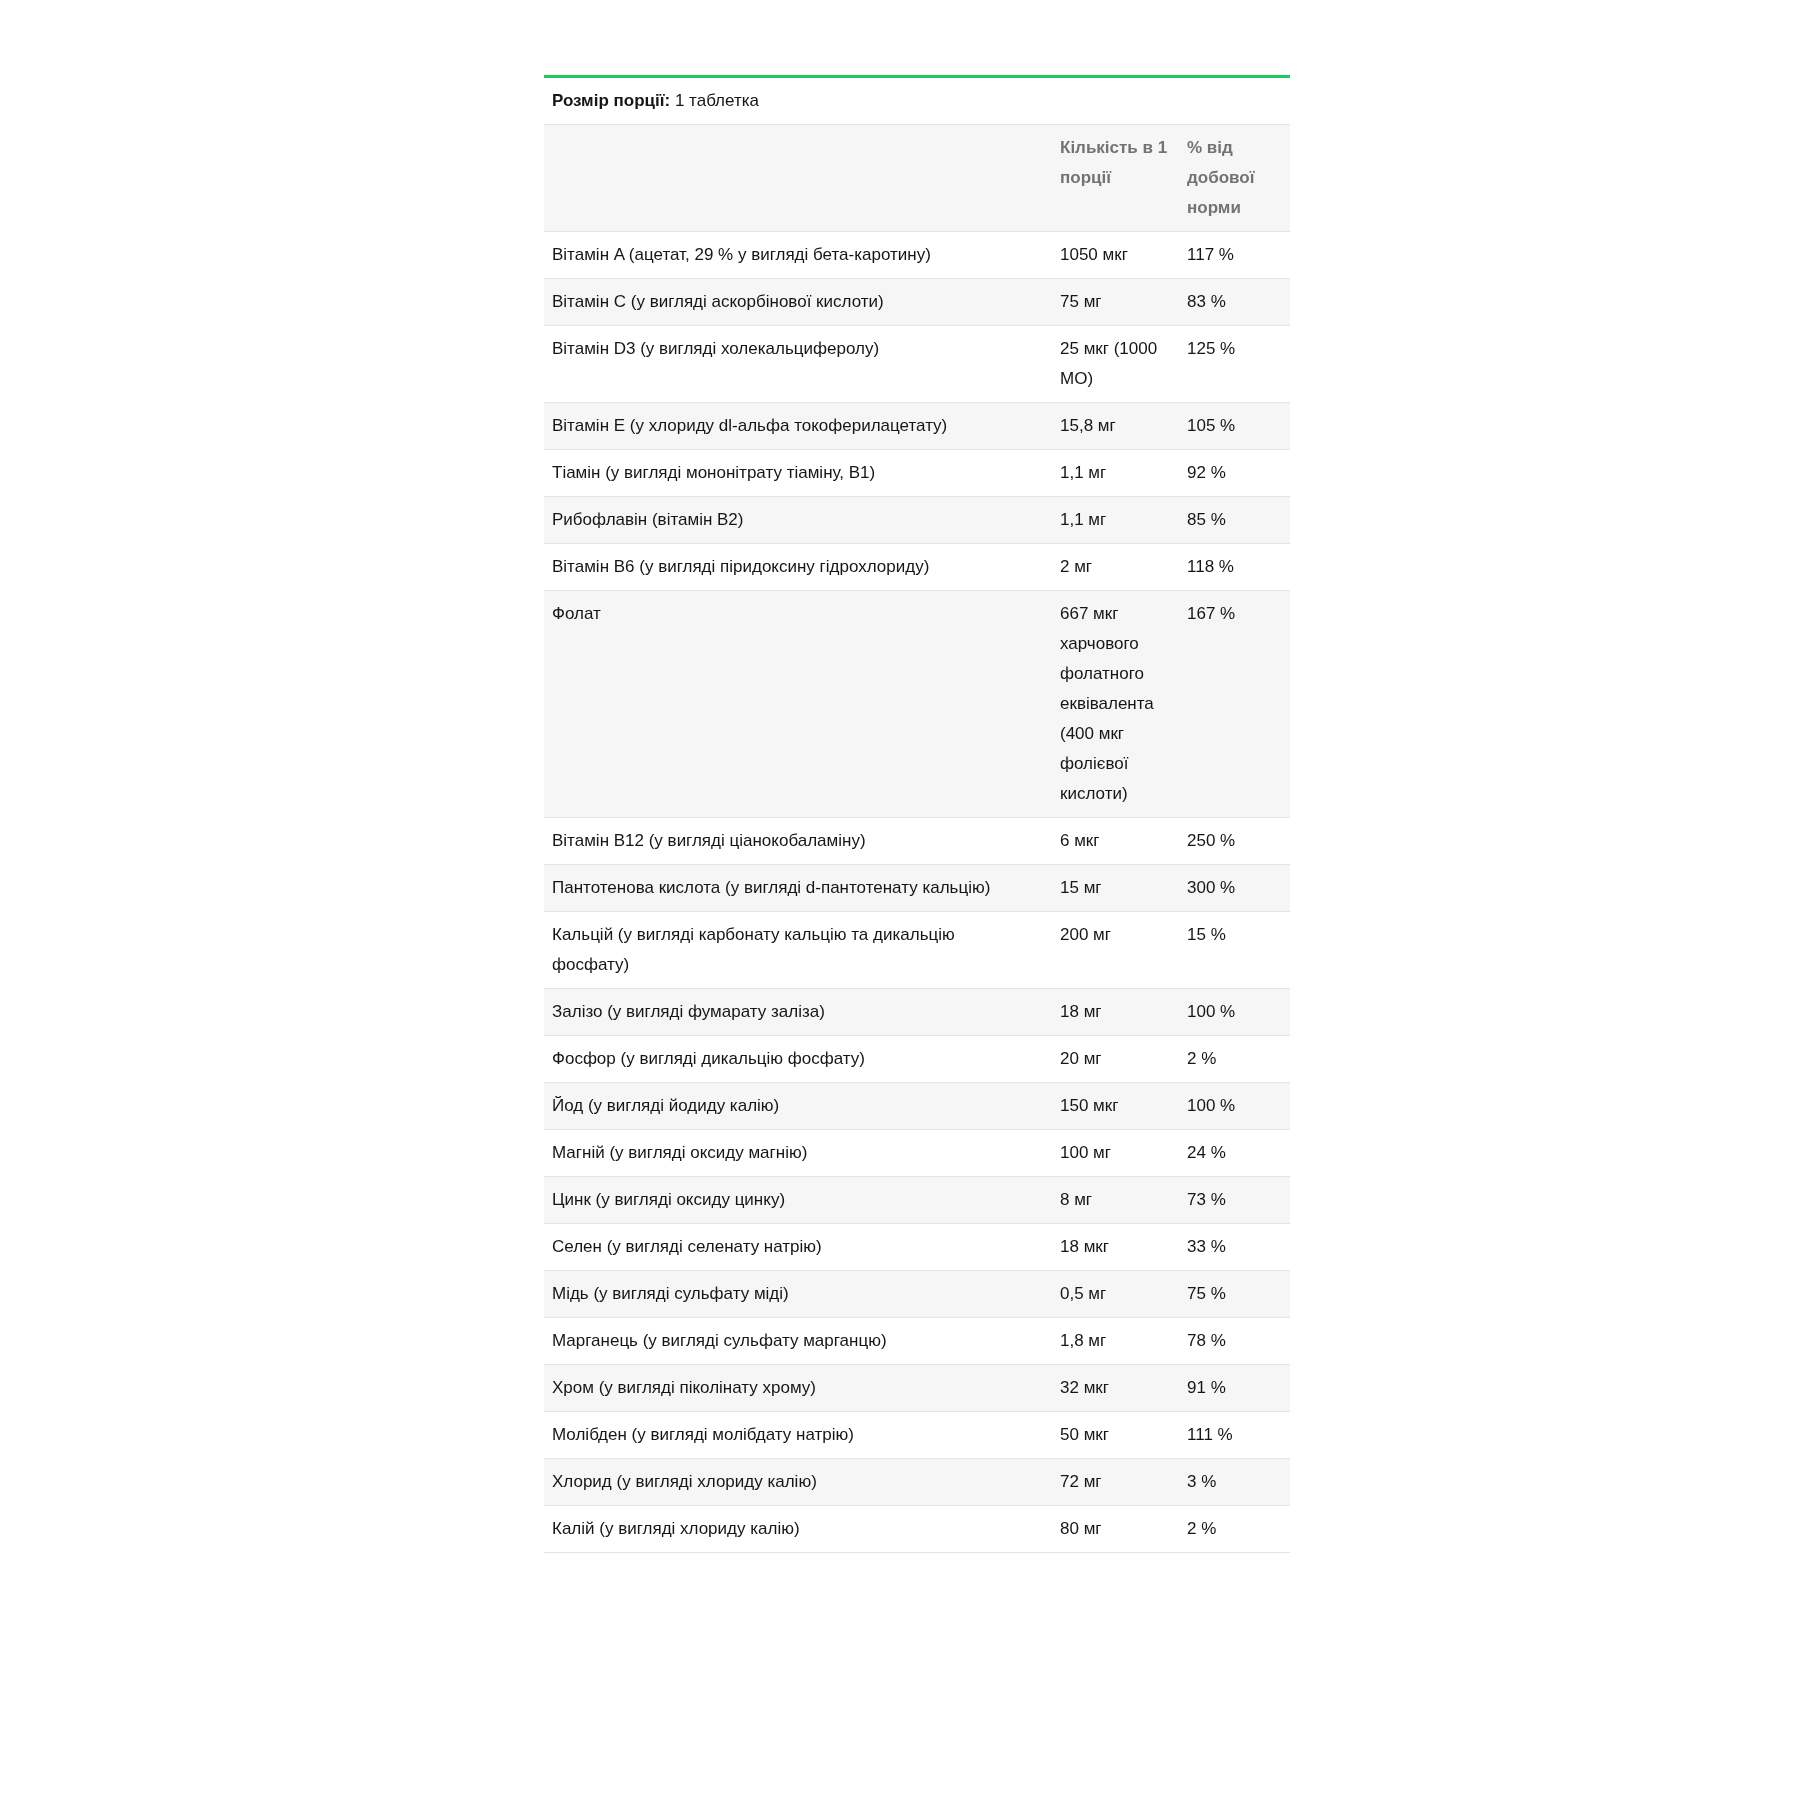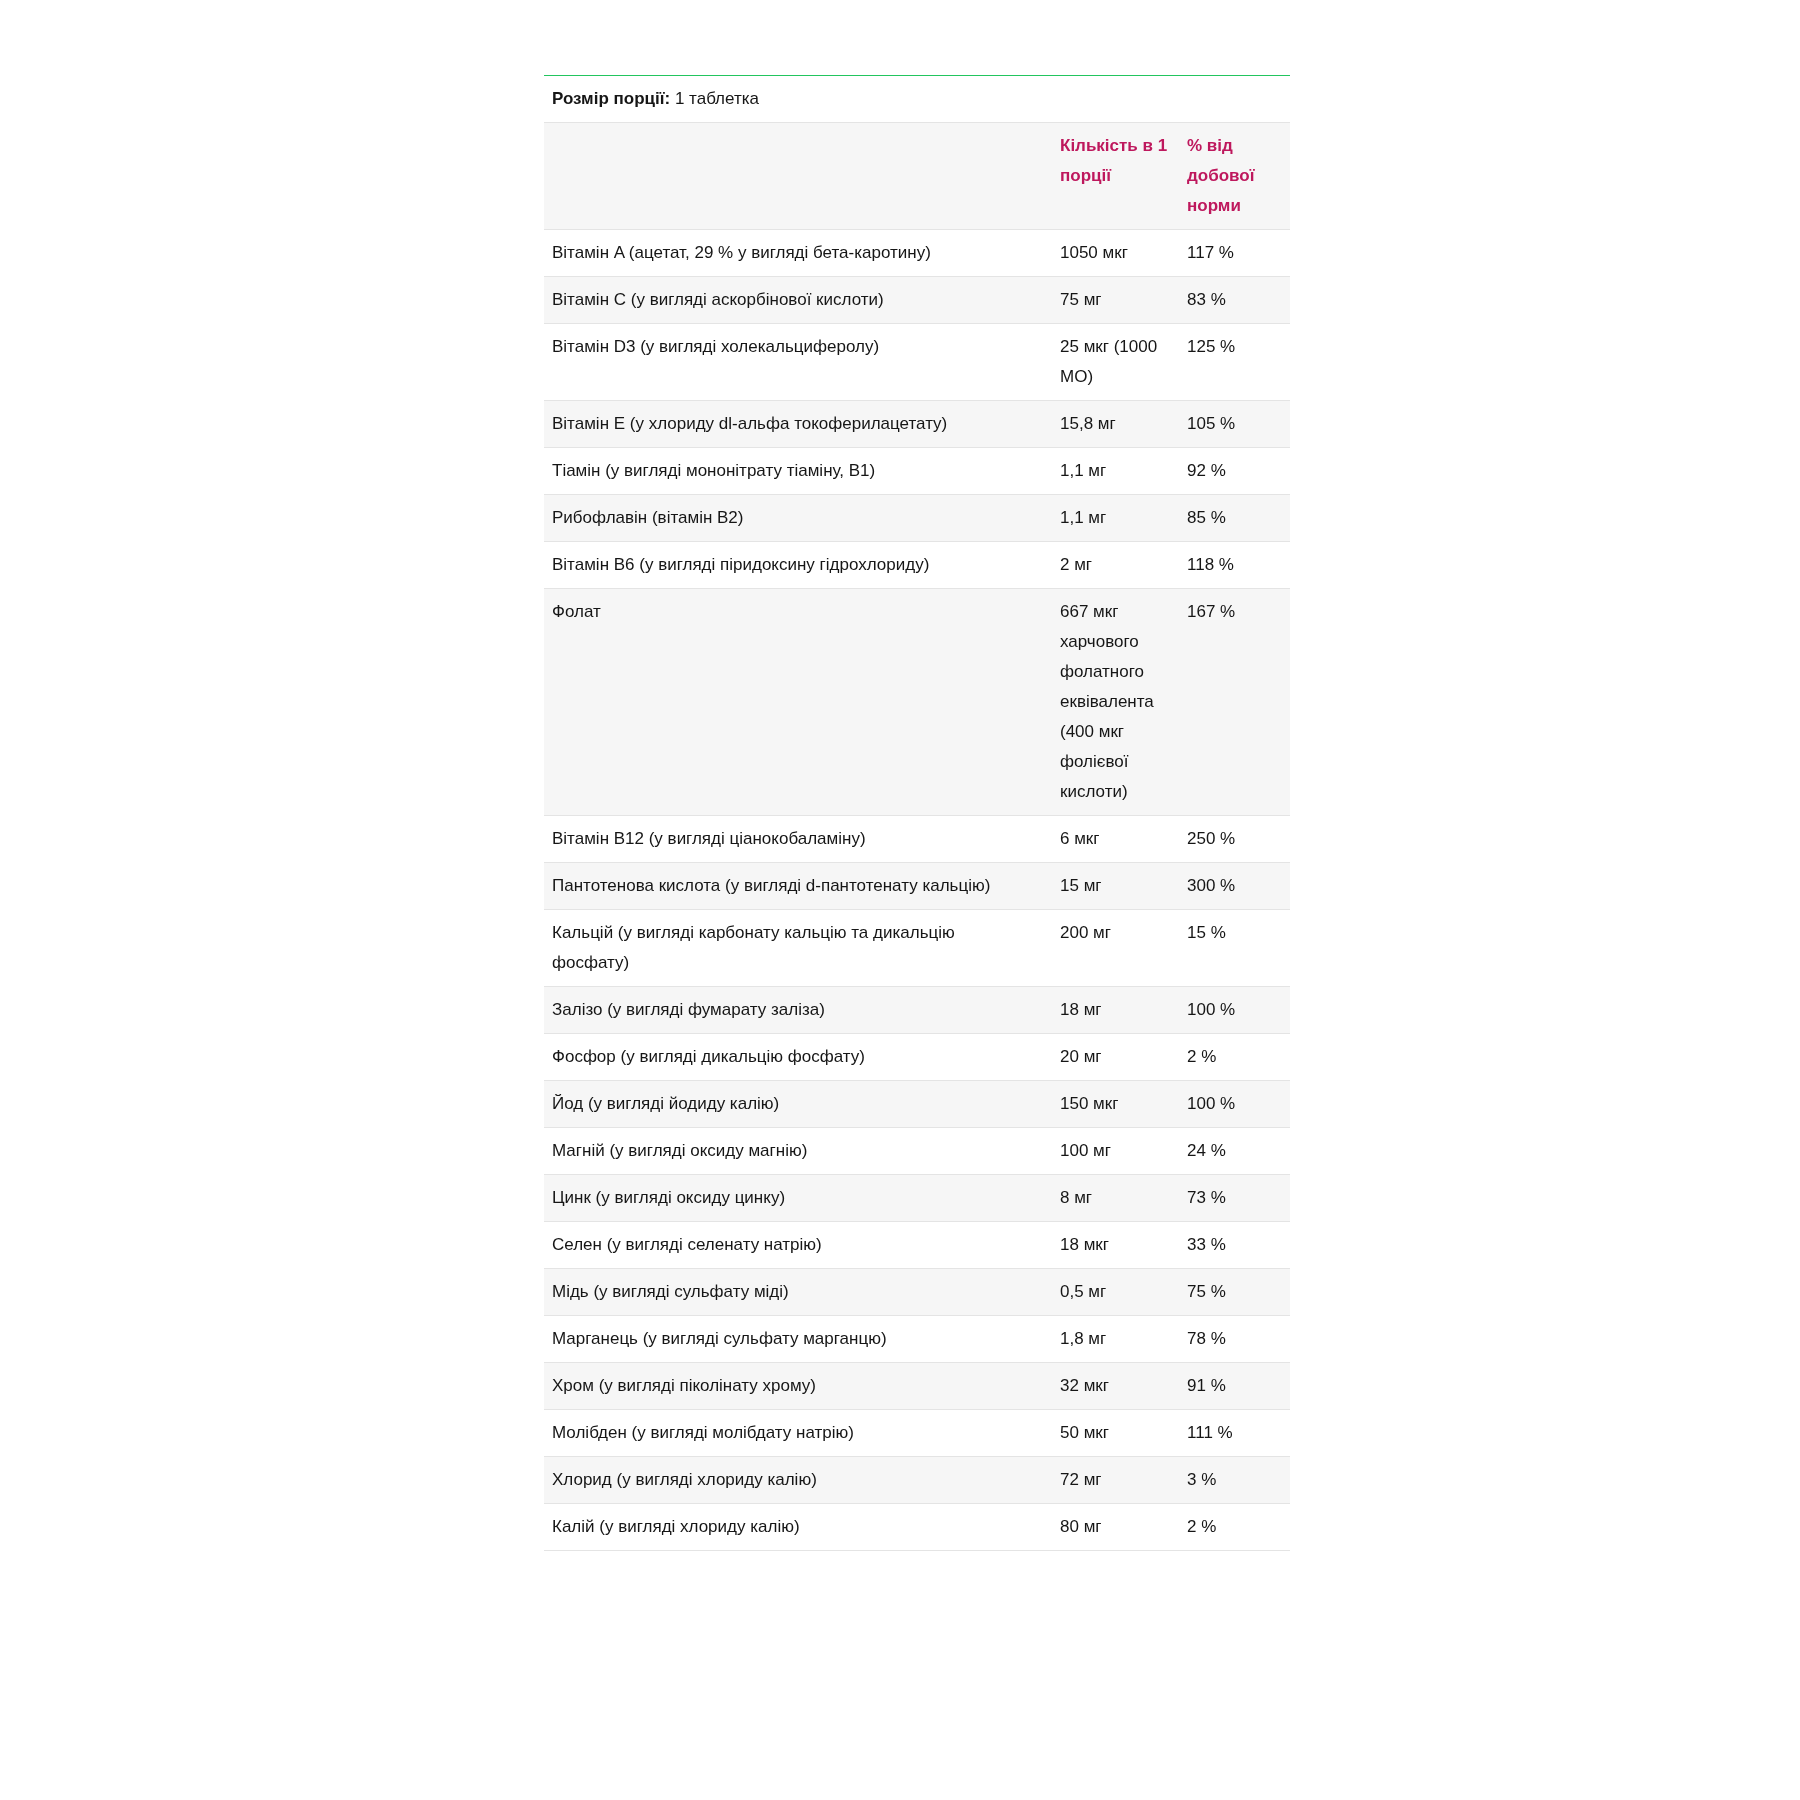--- a/index.html
+++ b/index.html
@@ -8,21 +8,21 @@
     width: 1800px;
     height: 1800px;
     background: #ffffff;
     font-family: "Liberation Sans", sans-serif;
   }
   .facts-panel {
     position: absolute;
     left: 544px;
     top: 75px;
     width: 746px;
-    border-top: 1px solid #22c55e;
+    border-top: 3px solid #22c55e;
     color: #161616;
     font-size: 17px;
     line-height: 30px;
   }
   .serving-row {
     padding: 8px 8px 8px 8px;
   }
   .serving-label { font-weight: 700; }
   .serving-value { font-weight: 400; }
   table.facts {
@@ -35,21 +35,21 @@
     border-top: 1px solid #e4e4e4;
     vertical-align: top;
     text-align: left;
     padding: 8px 8px 8px 0;
     font-size: 17px;
     line-height: 30px;
     box-sizing: border-box;
     word-wrap: break-word;
   }
   thead tr { background: #f6f6f6; }
-  th { font-weight: 700; color: #be185d; }
+  th { font-weight: 700; color: #737373; }
   td { font-weight: 400; }
   .col-name   { width: 516px; padding-left: 8px !important; padding-right: 48px !important; }
   .col-amount { width: 127px; }
   .col-dv     { width: 103px; }
   tbody tr:nth-child(even) { background: #f6f6f6; }
   tbody tr:nth-child(odd)  { background: #ffffff; }
 </style>
 </head>
 <body>
 

